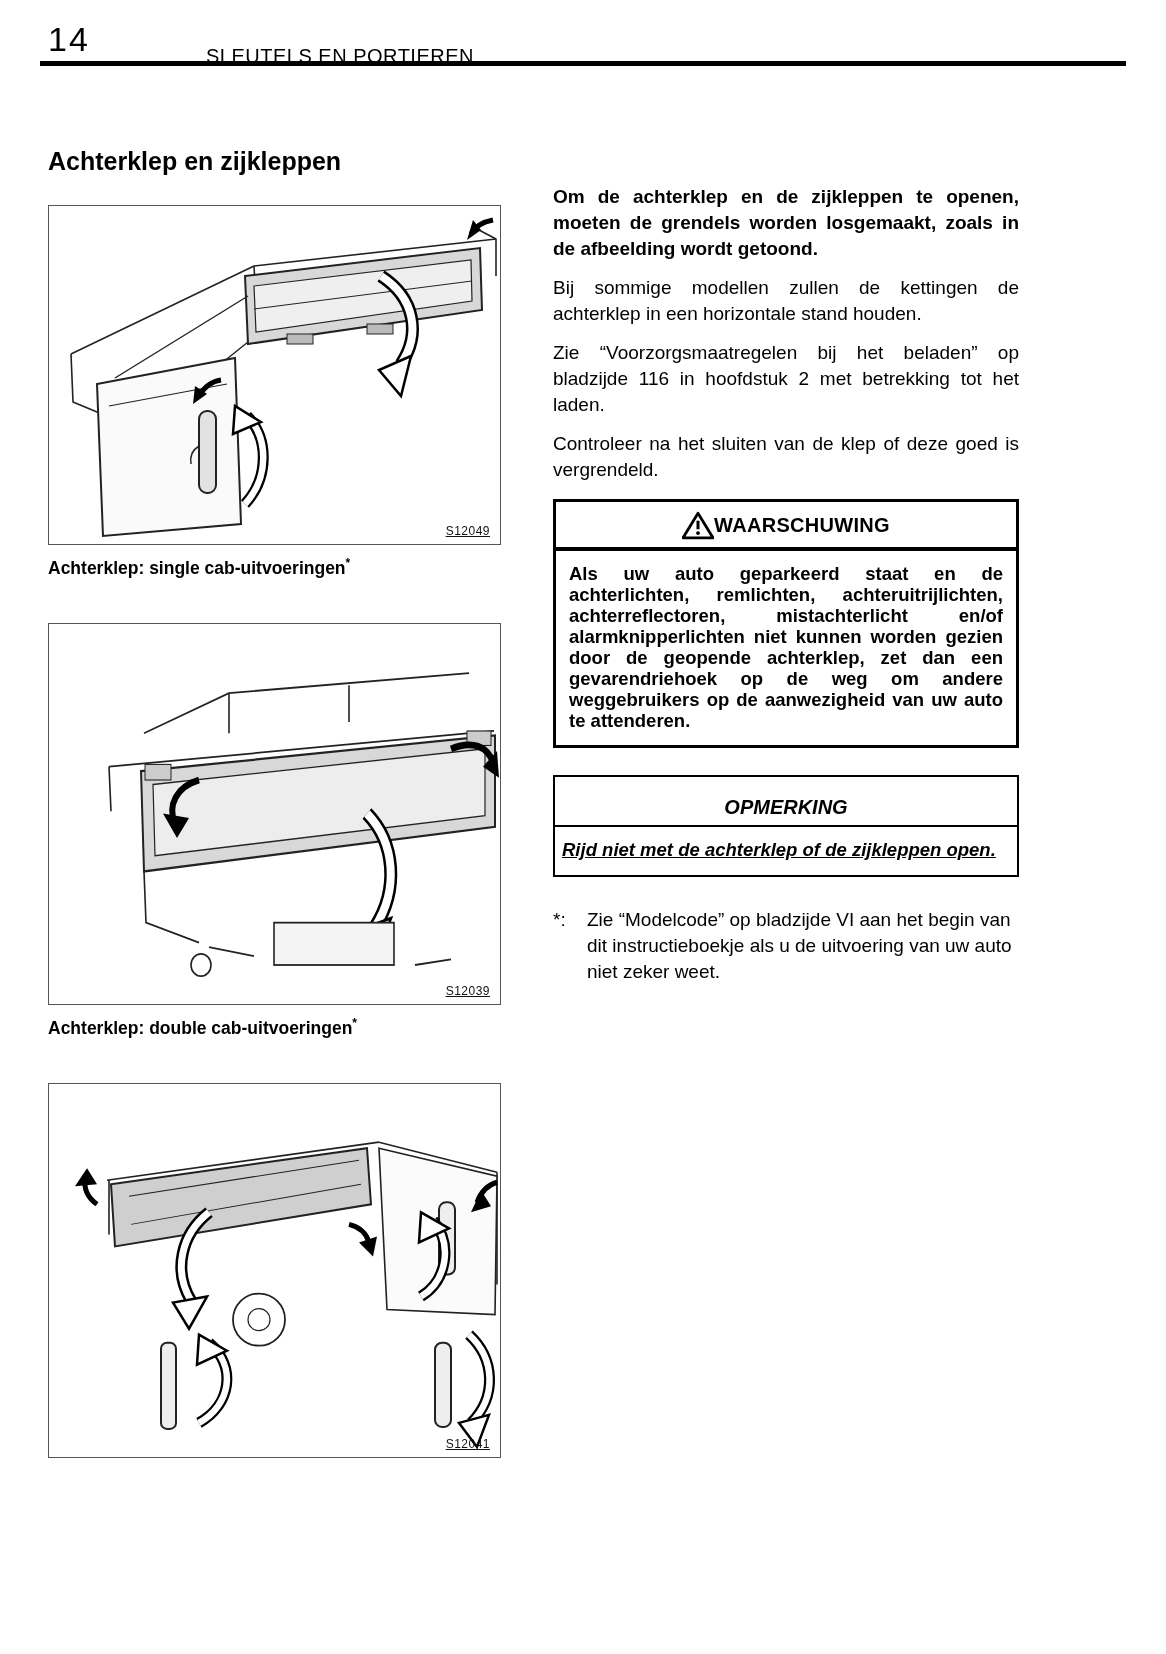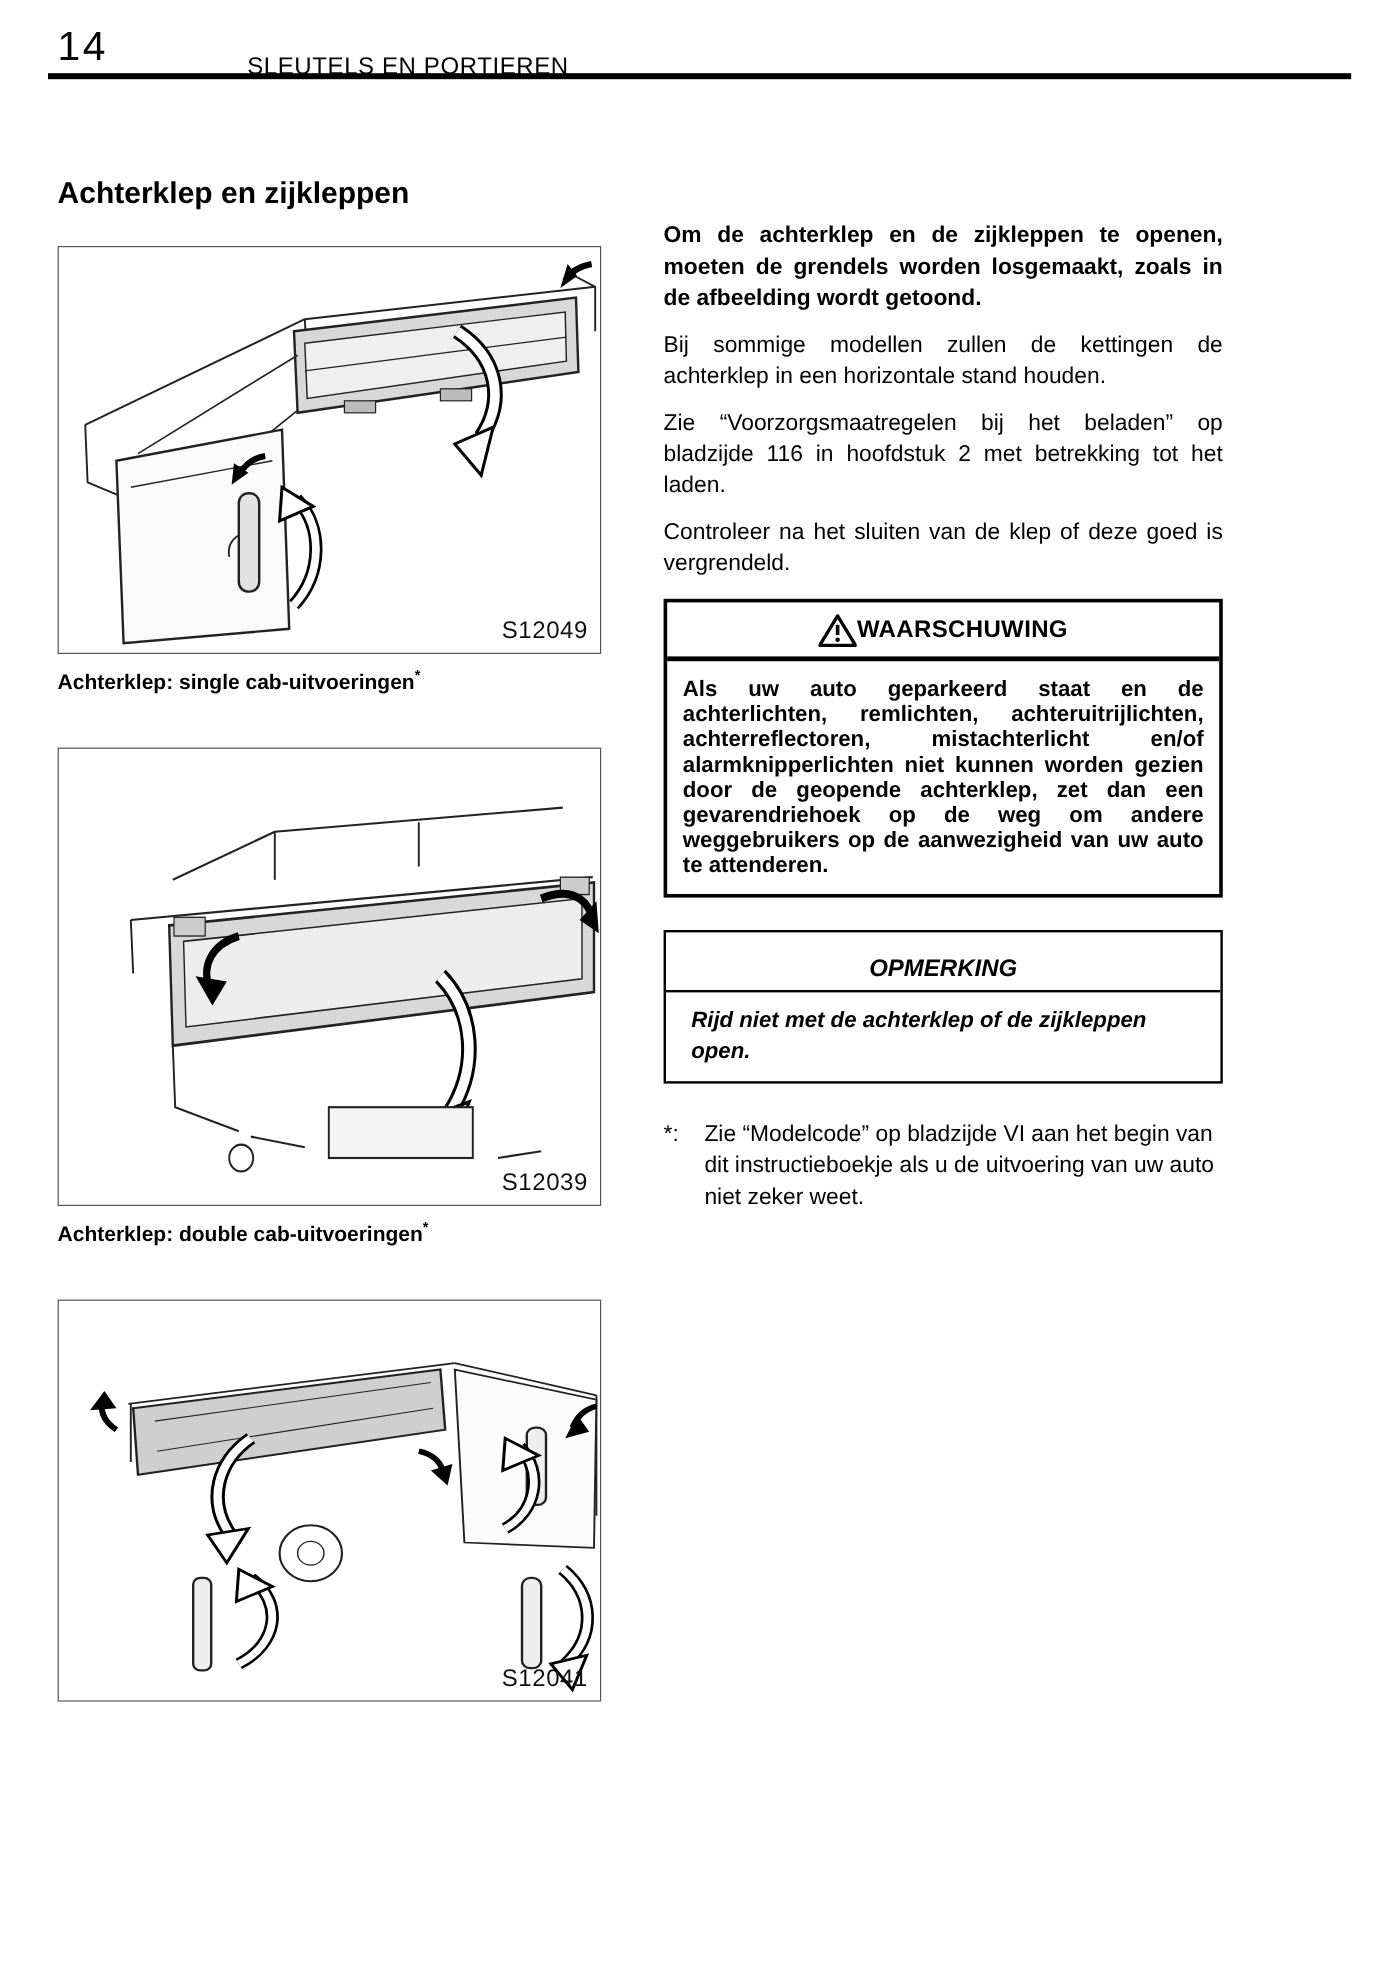--- a/index.html
+++ b/index.html
@@ -12,36 +12,36 @@
   .header-title { position: absolute; left: 206px; top: 33px; font-size: 20px; letter-spacing: 0.5px; margin-top: 12px; }
   .header-rule { position: absolute; left: 40px; right: 40px; top: 61px; height: 5px; background: #000; }
   .section-title { position: absolute; left: 48px; top: 147px; font-size: 25px; font-weight: bold; text-align: center; }
 
   .left-col  { position: absolute; left: 48px;  top: 205px; width: 453px; }
   .right-col { position: absolute; left: 553px; top: 184px; width: 466px; }
 
   .fig { margin-bottom: 44px; }
   .fig-frame { position: relative; border: 1px solid #555; background: #fff; overflow: hidden; }
   .fig-frame svg { display: block; width: 100%; height: 100%; }
-  .f1 { height: 340px; } .f2 { height: 382px; margin-top: 20px; } .f3 { height: 335px; }
-  .fig-code { position: absolute; right: 10px; bottom: 6px; font-size: 20px; color: #111; letter-spacing: 0.5px; }
+  .f1 { height: 340px; } .f2 { height: 382px; margin-top: 20px; } .f3 { height: 375px; }
+  .fig-code { position: absolute; right: 10px; bottom: 6px; font-size: 12px; color: #111; letter-spacing: 0.5px; text-decoration: underline; }
   .fig-caption { margin-top: 11px; font-size: 17.5px; font-weight: bold; }
   .fig-caption sup { font-size: 12px; }
 
   .right-col p { font-size: 19px; line-height: 26px; margin-bottom: 13px; text-align: justify; }
   .lead { font-weight: bold; }
 
   .warning-box { border: 3px solid #000; margin-top: 16px; }
   .warning-header { display: flex; align-items: center; justify-content: center; padding: 9px 0 7px; border-bottom: 4px solid #000; }
   .warning-title { font-size: 20px; font-weight: bold; letter-spacing: 0.3px; }
   .warning-body { font-weight: bold; font-size: 18.5px; line-height: 21px; padding: 12px 13px 14px; text-align: justify; }
 
   .note-box { border: 2px solid #000; margin-top: 27px; }
   .note-header { text-align: center; font-style: italic; font-weight: bold; font-size: 20px; padding: 7px 0 6px; border-bottom: 2px solid #000; margin-top: 12px; }
-  .note-body { font-style: italic; font-weight: bold; font-size: 18.5px; line-height: 26px; padding: 10px 21px 12px; }
+  .note-body { font-style: italic; font-weight: bold; font-size: 18.5px; line-height: 26px; padding: 10px 7px 12px; text-decoration: underline; }
 
   .footnote { display: flex; margin-top: 30px; font-size: 19px; line-height: 26px; }
   .footnote-marker { width: 34px; flex: none; }
   .footnote-text { flex: 1; }
 </style>
 </head>
 <body>
 
 <div class="page">
 

